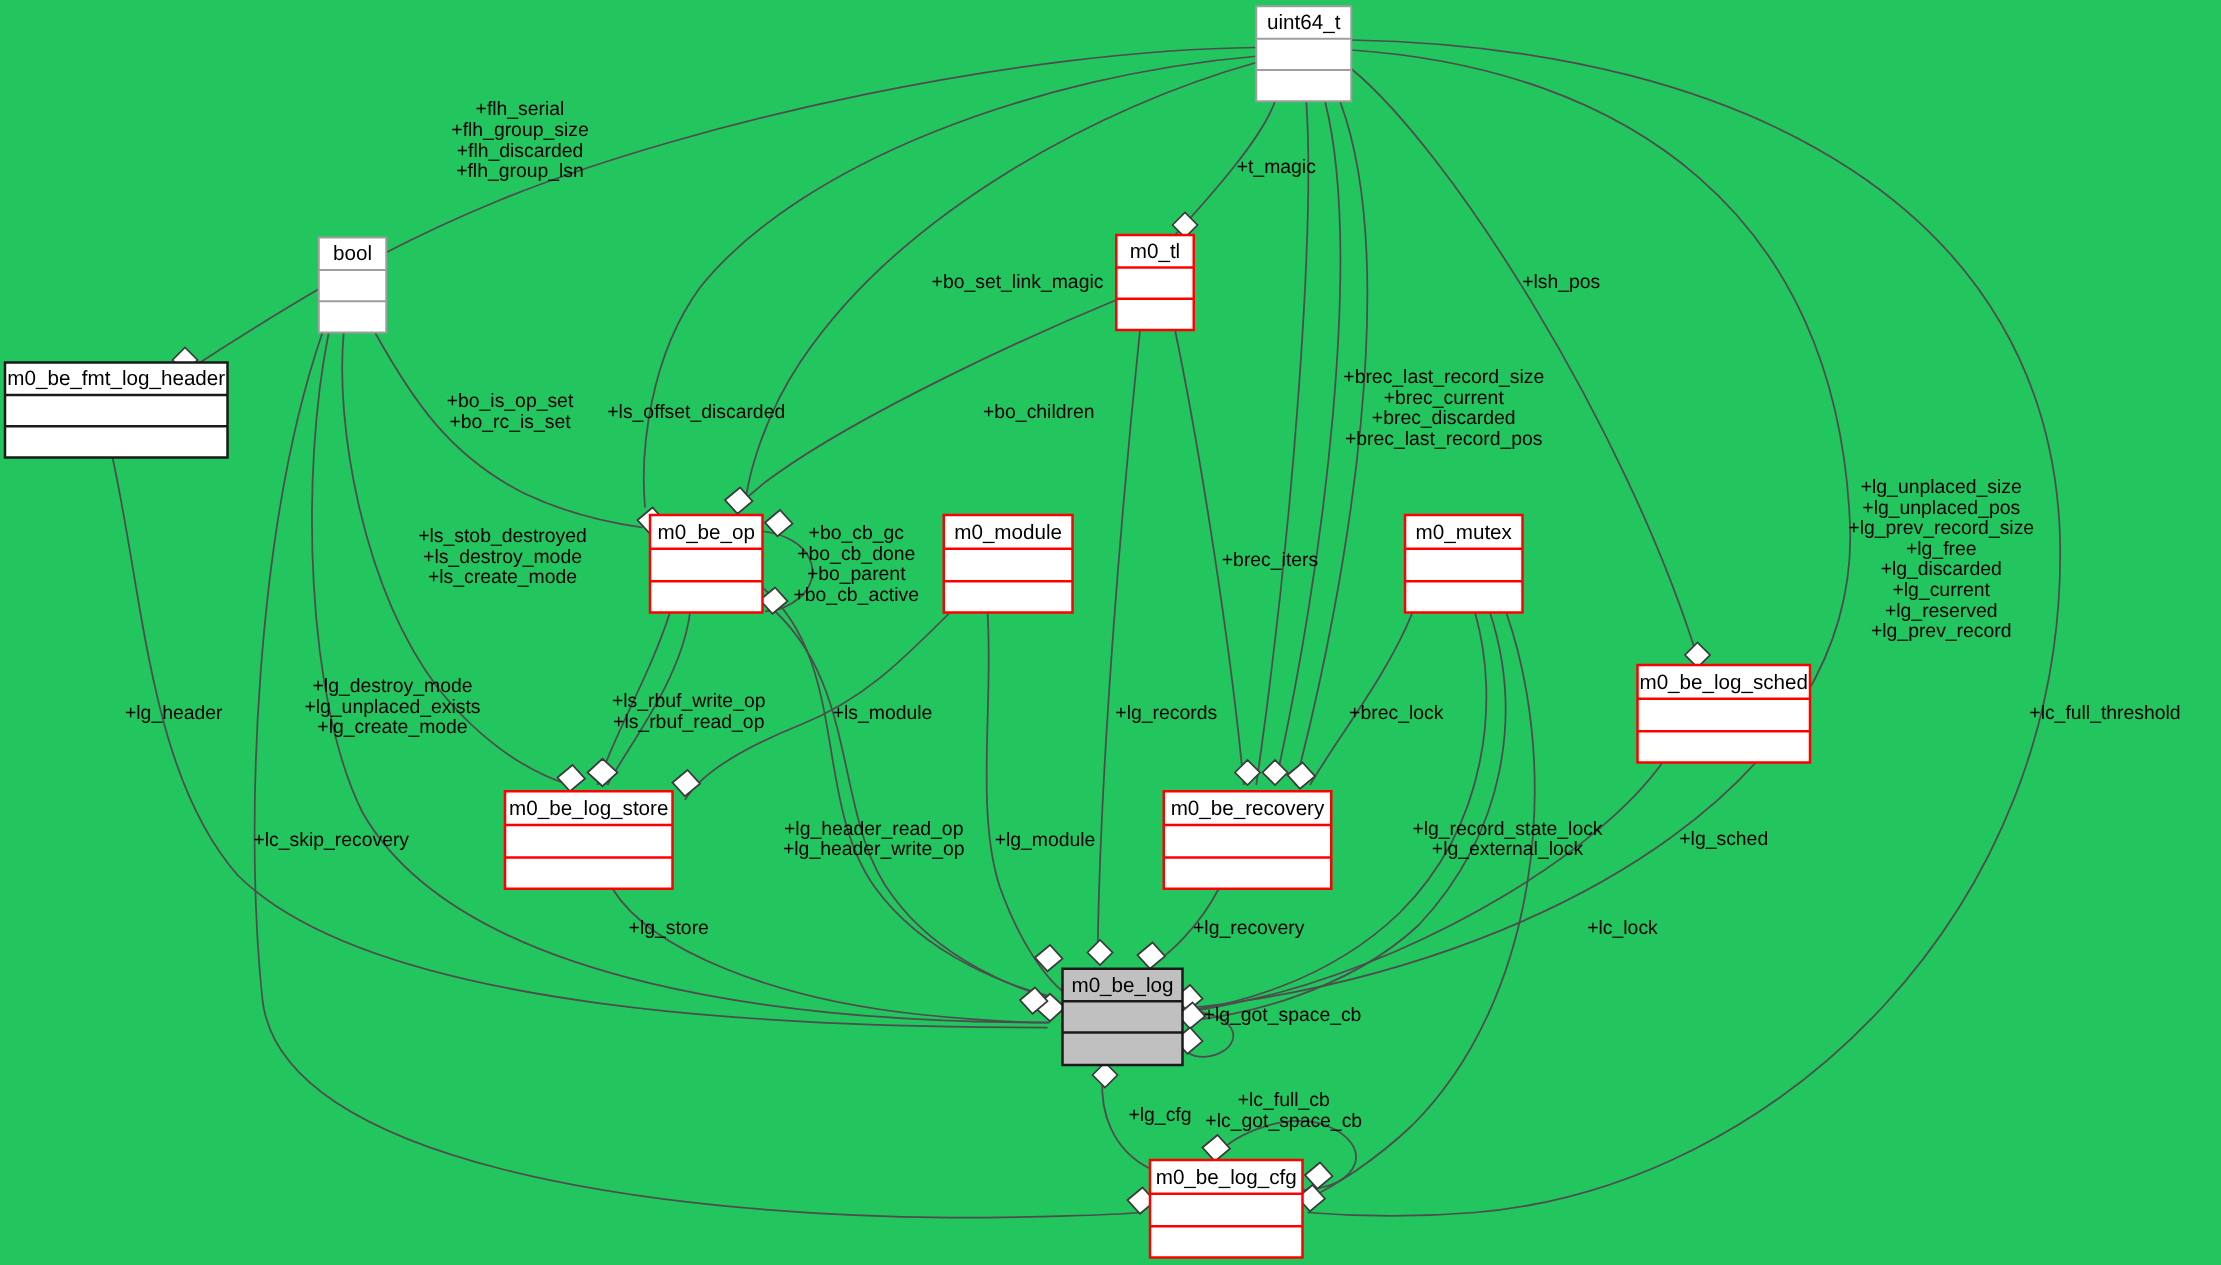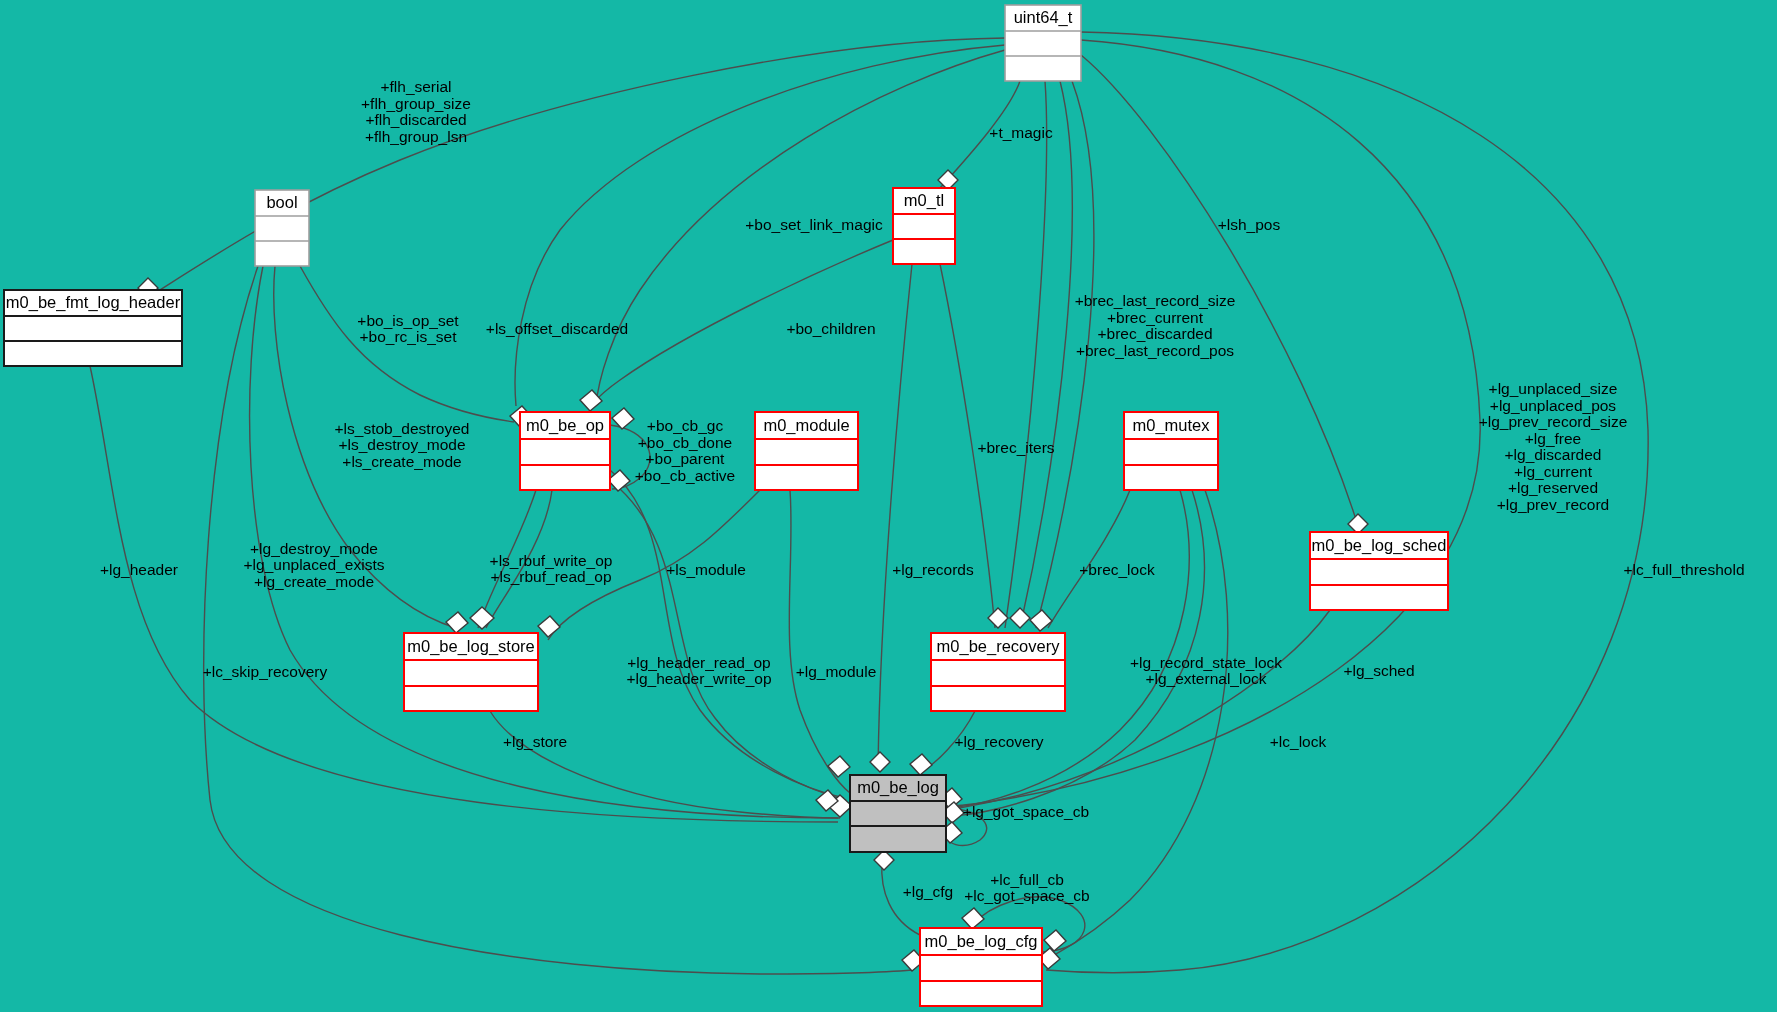--- a/index.html
+++ b/index.html
@@ -7,21 +7,21 @@
     padding: 0;
     background: #ffffff;
   }
   body {
     font-family: "Liberation Sans", sans-serif;
   }
   #diagram-root {
     position: relative;
     width: 1777px;
     height: 1012px;
-    background: #14b8a6;
+    background: #22c55e;
     overflow: hidden;
   }
   svg#uml-canvas {
     position: absolute;
     top: 0;
     left: 0;
     width: 1777px;
     height: 1012px;
   }
   .edge-path {

